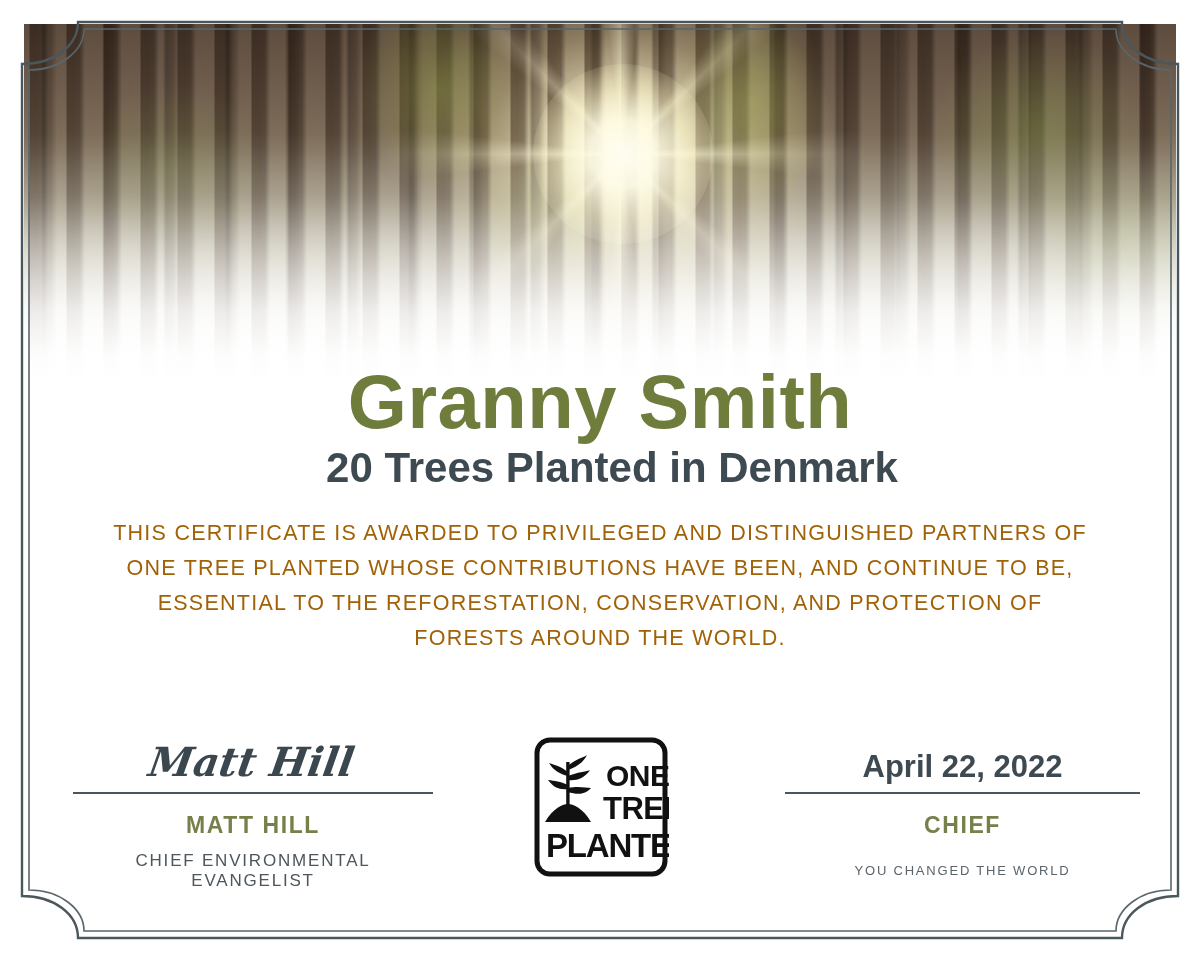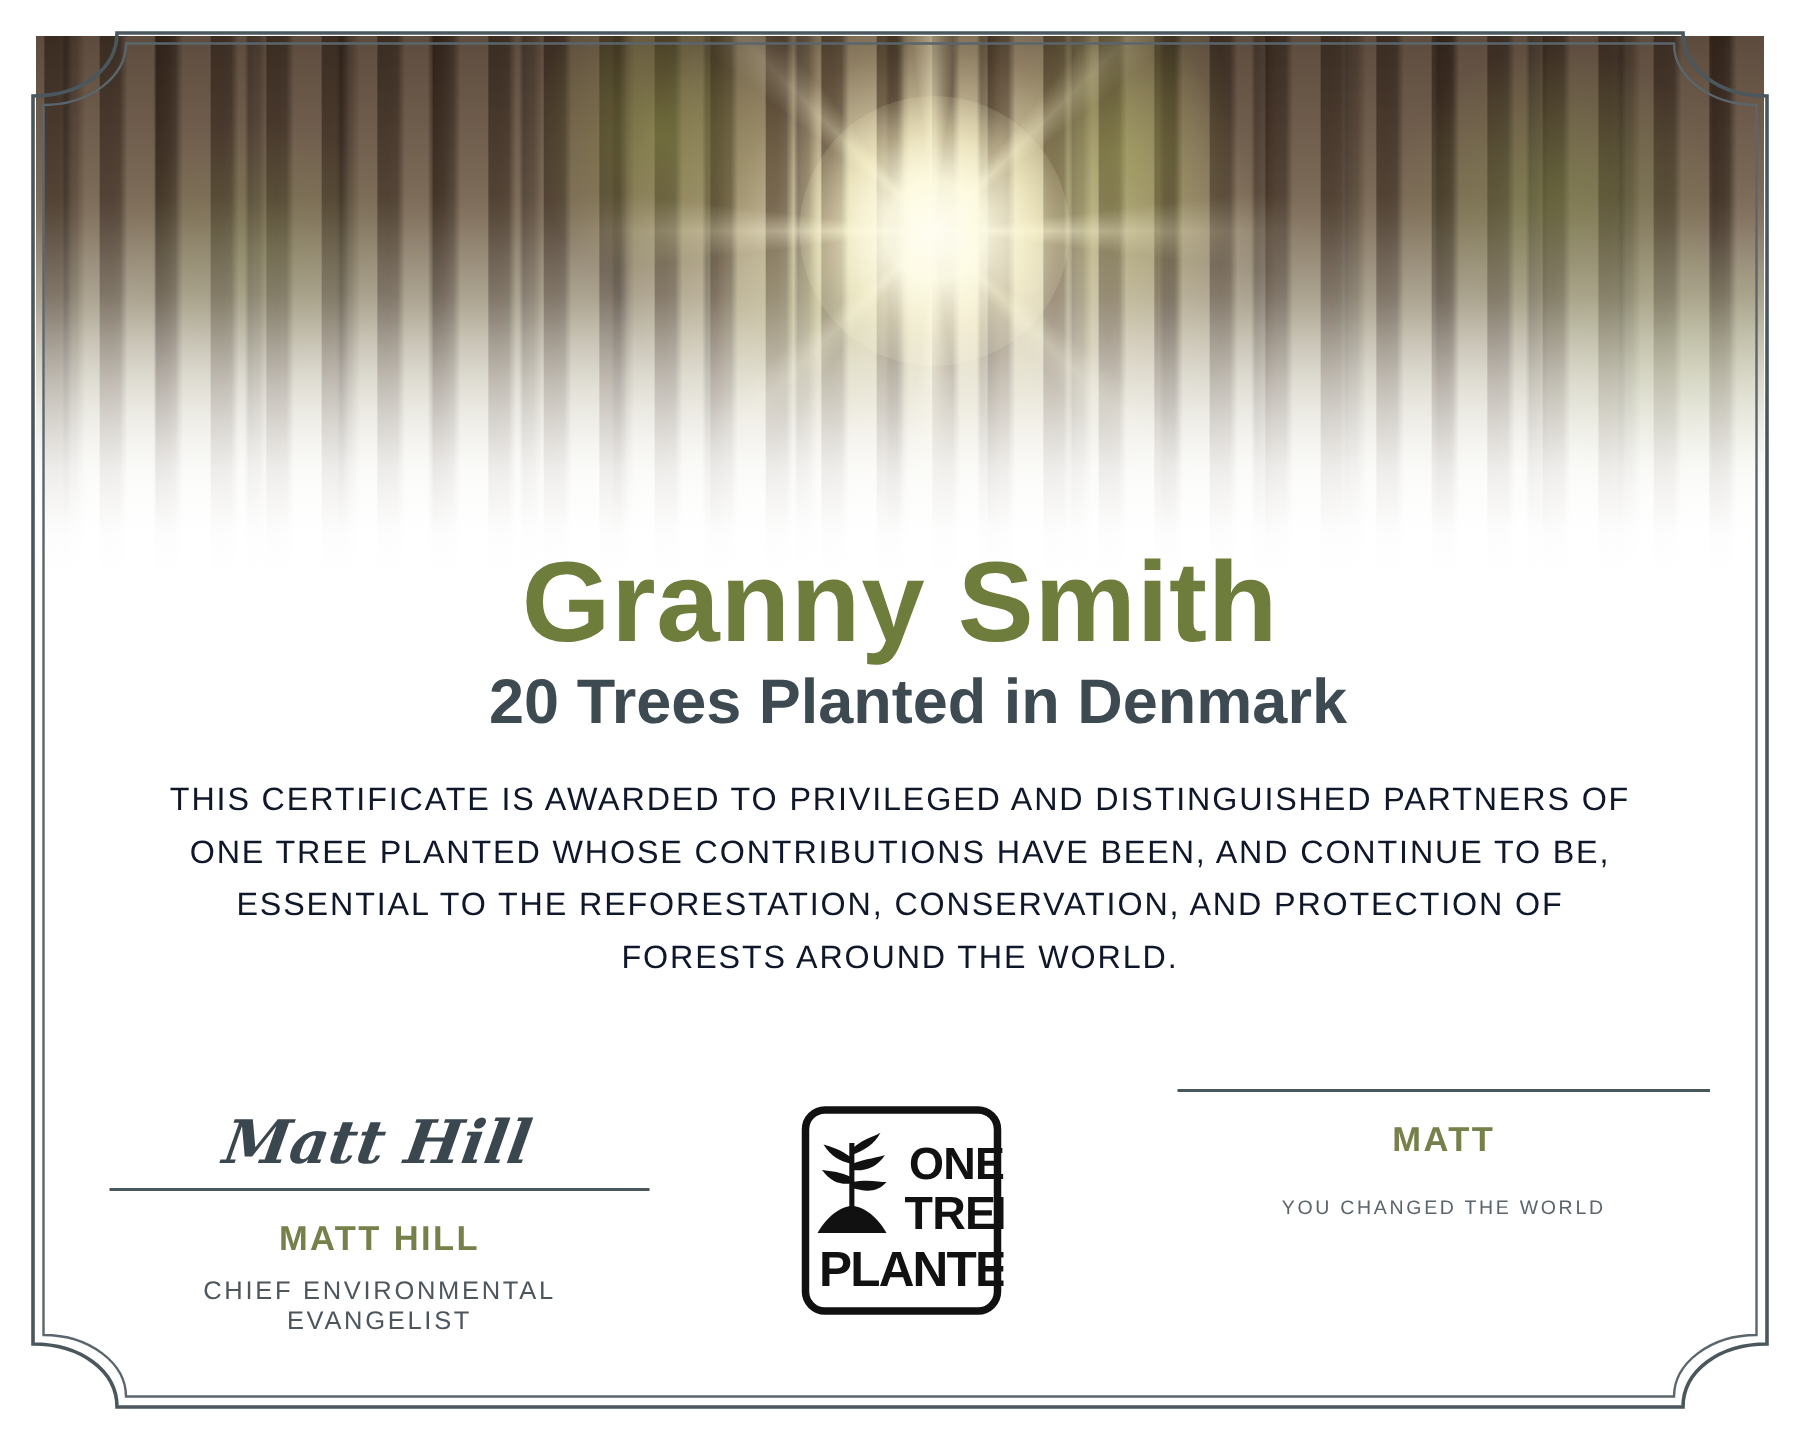--- a/index.html
+++ b/index.html
@@ -188,21 +188,21 @@
 
   .citation {
     position: absolute;
     left: 110px;
     top: 516px;
     width: 980px;
     text-align: center;
     font-size: 21.5px;
     font-weight: 400;
     letter-spacing: 1.25px;
-    color: #0f172a;
+    color: #a16207;
     line-height: 35px;
   }
 
   
   .sig-block {
     position: absolute;
     left: 73px;
     top: 720px;
     width: 360px;
     text-align: center;
@@ -331,22 +331,23 @@
 
         <text x="73" y="50" font-family="'Liberation Sans', sans-serif" font-size="30" font-weight="700" fill="#111111" letter-spacing="-0.5">ONE</text>
 
         <text x="70" y="83" font-family="'Liberation Sans', sans-serif" font-size="31" font-weight="700" fill="#111111" letter-spacing="-0.5">TREE</text>
 
         <text x="13" y="121" font-family="'Liberation Sans', sans-serif" font-size="33" font-weight="700" fill="#111111" letter-spacing="-1.2">PLANTED</text>
       </svg>
     </div>
 
     <div class="date-block">
+      <div class="date-value">April 22, 2022</div>
       <div class="rule"></div>
-      <div class="date-label">MATT</div>
+      <div class="date-label">CHIEF</div>
       <div class="date-sub">YOU CHANGED THE WORLD</div>
     </div>
 
   </div>
 
   <svg class="frame-svg" viewBox="0 0 1200 960">
 
     <path d="
       M 22,86
       C 22,60 44,40 70,40

